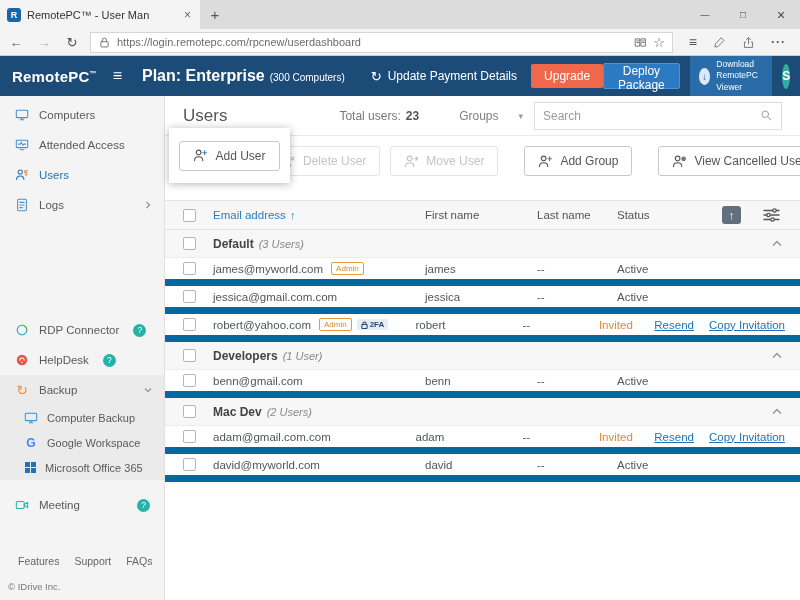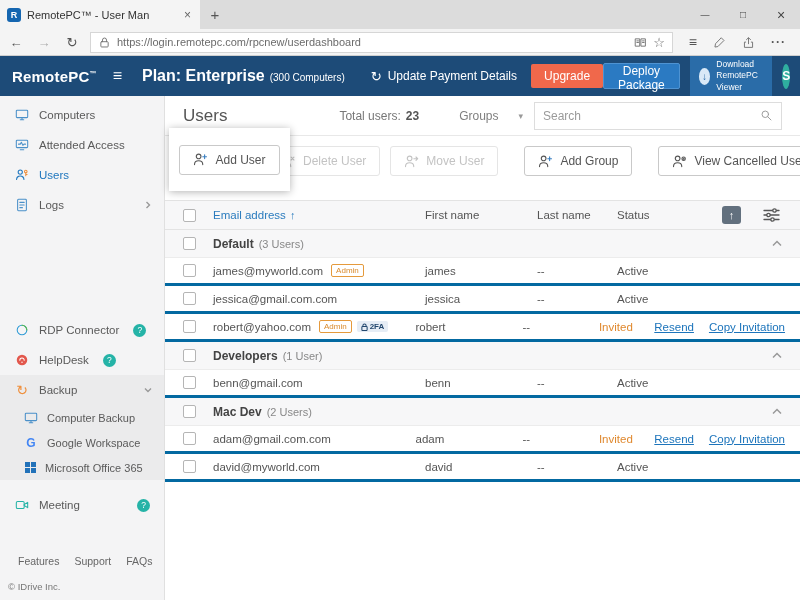--- a/index.html
+++ b/index.html
@@ -68,46 +68,46 @@
   .page-title { font-size:17px; color:#555; font-weight:500; }
   .total { margin-left:112px; font-size:12px; color:#777; display:flex; gap:5px; }
   .total b { color:#555; font-weight:600; }
   .groups-dd { margin-left:40px; display:flex; align-items:center; gap:20px; font-size:12px; color:#808080; }
   .caret { font-size:9px; color:#999; }
   .search-box { margin-left:auto; width:248px; height:28px; border:1px solid #ddd; display:flex; align-items:center; padding:0 8px; }
   .search-box input { border:0; outline:0; flex:1; font-size:12px; color:#555; background:transparent; }
   .search-box input::placeholder { color:#9a9a9a; }
 
   .toolbar { position:relative; height:64px; }
-  .popup { position:absolute; left:4px; top:-8px; width:121px; height:63px; background:#fff; box-shadow:0 1px 8px rgba(0,0,0,.3); display:flex; align-items:center; justify-content:center; z-index:5; }
+  .popup { position:absolute; left:4px; top:-8px; width:121px; height:55px; background:#fff; box-shadow:0 1px 8px rgba(0,0,0,.3); display:flex; align-items:center; justify-content:center; z-index:5; }
   .tb-btn { display:inline-flex; align-items:center; gap:7px; height:30px; padding:0 13px; background:#fff; border:1px solid #c9c9c9; border-radius:3px; font-size:12px; color:#555; white-space:nowrap; }
   .tb-btn.disabled { color:#c3c3c3; border-color:#e5e5e5; }
   .btn-row { display:flex; align-items:flex-start; gap:10px; margin-left:102px; padding-top:10px; }
   .sp { margin-left:16px; }
   .i { width:15px; height:15px; fill:none; stroke:currentColor; stroke-width:1.2; stroke-linecap:round; stroke-linejoin:round; flex:none; }
 
   .thead { height:30px; background:#f7f7f8; border-top:1px solid #e3e3e3; border-bottom:1px solid #e3e3e3; display:flex; align-items:center; padding-left:18px; font-size:11.5px; color:#555; }
   .cb { width:13px; height:13px; border:1px solid #b5b5b5; border-radius:2px; background:#fff; margin-right:17px; flex:none; }
   .col-email { width:212px; display:flex; align-items:center; }
   .col-first { width:112px; }
   .col-last { width:80px; }
   .col-status { width:88px; }
   .th-email { color:#2b7cbe; }
   .sort-arrow { color:#2b7cbe; font-size:11px; margin-left:4px; }
   .head-icos { margin-left:auto; display:flex; align-items:center; gap:22px; padding-right:20px; }
   .upload-box { width:19px; height:18px; background:#62707e; border-radius:3px; color:#fff; font-size:11px; display:flex; align-items:center; justify-content:center; }
   .filter-svg { width:17px; height:16px; fill:none; stroke:#555; stroke-width:1.3; stroke-linecap:round; }
 
   .group-row { height:28px; background:#f7f7f8; border-bottom:1px solid #ececec; display:flex; align-items:center; padding-left:18px; }
   .g-name { font-size:12px; font-weight:bold; color:#444; }
-  .g-count { font-size:11px; color:#888; margin-left:5px; }
+  .g-count { font-size:11px; font-style:italic; color:#888; margin-left:5px; }
   .chev-up { margin-left:auto; padding-right:18px; display:flex; }
   .chev-up svg { width:10px; height:7px; fill:none; stroke:#999; stroke-width:1.5; }
 
-  .data-row { height:28px; border-bottom:3px solid #0369a1; display:flex; align-items:center; padding-left:18px; font-size:11.5px; color:#555; }
+  .data-row { height:28px; border-bottom:7px solid #0369a1; display:flex; align-items:center; padding-left:18px; font-size:11.5px; color:#555; }
   .badge-admin { border:1px solid #e59a3c; color:#d98a2c; font-size:8px; padding:1px 4px; border-radius:2px; margin-left:8px; flex:none; }
   .badge-2fa { background:#e6edf5; color:#24486e; font-size:8px; font-weight:bold; padding:1px 4px; border-radius:2px; margin-left:5px; display:inline-flex; align-items:center; gap:2px; flex:none; }
   .lock-svg { width:7px; height:8px; fill:none; stroke:#24486e; stroke-width:1.2; }
   .status-invited { color:#e0892f !important; }
   .row-invited .col-status { width:58px; }
   .link { color:#1c74bb; text-decoration:underline; margin-right:15px; white-space:nowrap; }
 </style>
 </head>
 <body>
 

